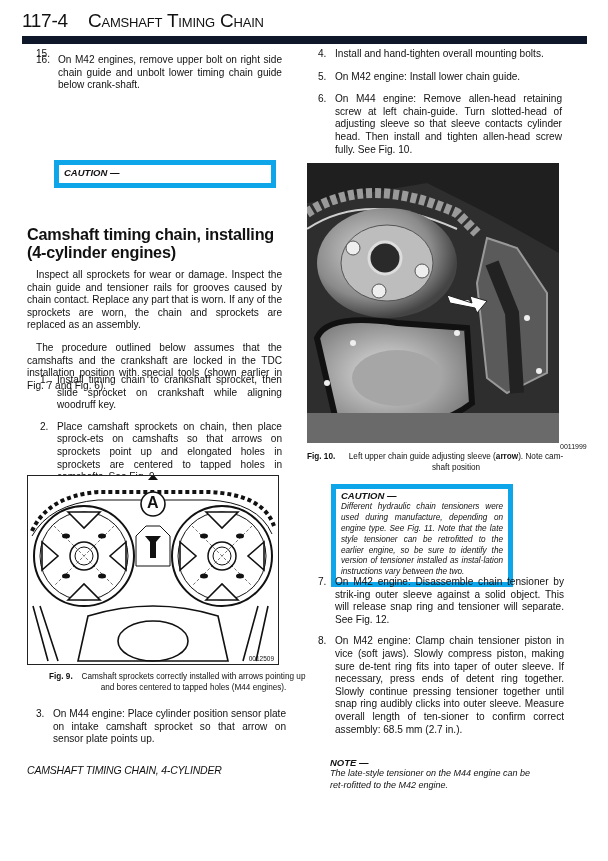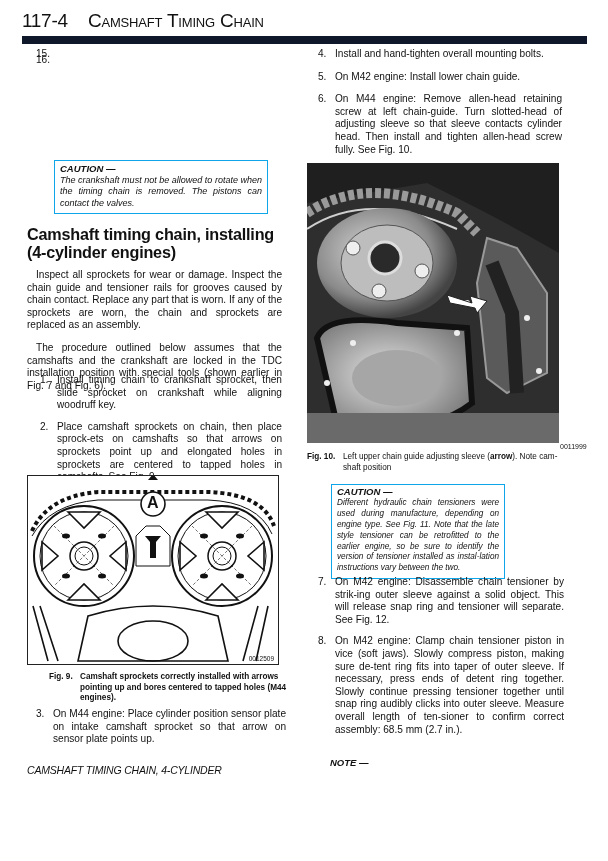--- a/index.html
+++ b/index.html
@@ -6,51 +6,51 @@
   body { width:608px; height:861px; position:relative; overflow:hidden;
          font-family:"Liberation Sans", sans-serif; color:#111; }
   .header { position:absolute; left:22px; top:6px; width:565px; height:30px; border-bottom:8px solid #0f172a; }
   .pagenum { position:absolute; left:0; top:4px; font-size:19px; letter-spacing:-0.3px; }
   .chapter { position:absolute; left:66px; top:4px; font-size:19px; font-variant:small-caps; letter-spacing:-0.2px; }
   .col { position:absolute; font-size:10.1px; line-height:12.6px; }
   .item { position:relative; padding-left:17px; margin-bottom:6px; text-align:justify; }
   .item .num { position:absolute; left:0; top:0; }
   .item.n2 { padding-left:22px; }
   .para { text-indent:9px; text-align:justify; margin-bottom:10px; }
-  .box { border:1px solid #0ea5e9; padding:2px 5px 4px 5px; font-style:italic; font-size:9px; line-height:11.5px; }
+  .box { border:5px solid #0ea5e9; padding:2px 5px 4px 5px; font-style:italic; font-size:9px; line-height:11.5px; }
   .box .title { font-weight:bold; font-style:italic; font-size:9.5px; }
   .box .body { text-align:justify; }
   .h2 { font-weight:bold; font-size:16.2px; line-height:18px; letter-spacing:-0.2px; }
-  .caption { font-size:8.2px; line-height:10.5px; }
+  .caption { font-size:8.2px; line-height:10.5px;text-align:center; }
   .caption b { font-weight:bold;margin-top:44px; }
   .figid { position:absolute; font-size:6.5px; font-family:"Liberation Sans", sans-serif; }
   .footer { position:absolute; left:27px; top:764px; font-size:10.5px; font-style:italic; letter-spacing:-0.2px; }
   .note .title { font-weight:bold; font-style:italic; font-size:9.5px; }
   .note .body { font-style:italic; font-size:9px; line-height:11.5px; }
 </style>
 </head>
 <body>
 
 <div class="header">
   <span class="pagenum">117-4</span>
   <span class="chapter">Camshaft Timing Chain</span>
 </div>
 
 <div class="col" style="left:36px; top:48px; width:246px;">
   <div class="item n2">
     <span class="num">15.</span>
   </div>
   <div class="item n2">
     <span class="num">16.</span>
+    <span>On M42 engines, remove upper bolt on right side chain guide and unbolt lower timing chain guide below crank-shaft.</span>
   </div>
 </div>
 
 <div class="box" style="position:absolute; left:54px; top:160px; width:202px;">
   <div class="title">CAUTION —</div>
-  <div class="body">The crankshaft must not be allowed to rotate when the timing chain is removed. The pistons can contact the valves.</div>
 </div>
 
 <div class="h2" style="position:absolute; left:27px; top:225px; width:250px;">Camshaft timing chain, installing (4-cylinder engines)</div>
 
 <div class="col" style="left:27px; top:269px; width:255px;">
   <div class="para">Inspect all sprockets for wear or damage. Inspect the chain guide and tensioner rails for grooves caused by chain contact. Replace any part that is worn. If any of the sprockets are worn, the chain and sprockets are replaced as an assembly.</div>
   <div class="para">The procedure outlined below assumes that the camshafts and the crankshaft are locked in the TDC installation position with special tools (shown earlier in Fig. 7 and Fig. 6).</div>
 </div>
 
 <div class="col" style="left:40px; top:374px; width:242px;">
@@ -107,21 +107,21 @@
       <path d="M117 60 L133 60 L128 66 L128 82 L122 82 L122 66 Z"></path>
     </g>
     <circle cx="125" cy="28" r="12" fill="#fff" stroke="#111" stroke-width="1.6"></circle>
   </svg>
   <span style="position:absolute; left:119px; top:18px; font-size:16px; font-weight:bold;">A</span>
   <span class="figid" style="right:4px; bottom:2px;">0012509</span>
 </div>
 
 <div class="caption" style="position:absolute; left:27px; top:672px; width:258px;margin-left:22px;">
   <span style="font-weight:bold; position:absolute; left:0; top:0;">Fig. 9.</span>
-  <div style="padding-left:31px;font-weight:bold;">Camshaft sprockets correctly installed with arrows pointing up and bores centered to tapped holes (M44 engines).</div>
+  <div style="padding-left:31px;">Camshaft sprockets correctly installed with arrows pointing up and bores centered to tapped holes (M44 engines).</div>
 </div>
 
 <div class="col" style="left:36px; top:708px; width:250px;">
   <div class="item">
     <span class="num">3.</span>
     <span>On M44 engine: Place cylinder position sensor plate on intake camshaft sprocket so that arrow on sensor plate points up.</span>
   </div>
 </div>
 
 <div class="col" style="left:318px; top:48px; width:244px;">
@@ -196,15 +196,16 @@
     <span>On M42 engine: Disassemble chain tensioner by strik-ing outer sleeve against a solid object. This will release snap ring and tensioner will separate. See Fig. 12.</span>
   </div>
   <div class="item">
     <span class="num">8.</span>
     <span>On M42 engine: Clamp chain tensioner piston in vice (soft jaws). Slowly compress piston, making sure de-tent ring fits into taper of outer sleeve. If necessary, press ends of detent ring together. Slowly continue pressing tensioner together until snap ring audibly clicks into outer sleeve. Measure overall length of ten-sioner to confirm correct assembly: 68.5 mm (2.7 in.).</span>
   </div>
 </div>
 
 <div class="note" style="position:absolute; left:330px; top:740px; width:210px;margin-top:17px;">
   <div class="title">NOTE —</div>
+  <div class="body">The late-style tensioner on the M44 engine can be ret-rofitted to the M42 engine.</div>
 </div>
 
 <div class="footer">CAMSHAFT TIMING CHAIN, 4-CYLINDER</div>
 
 </body></html>

